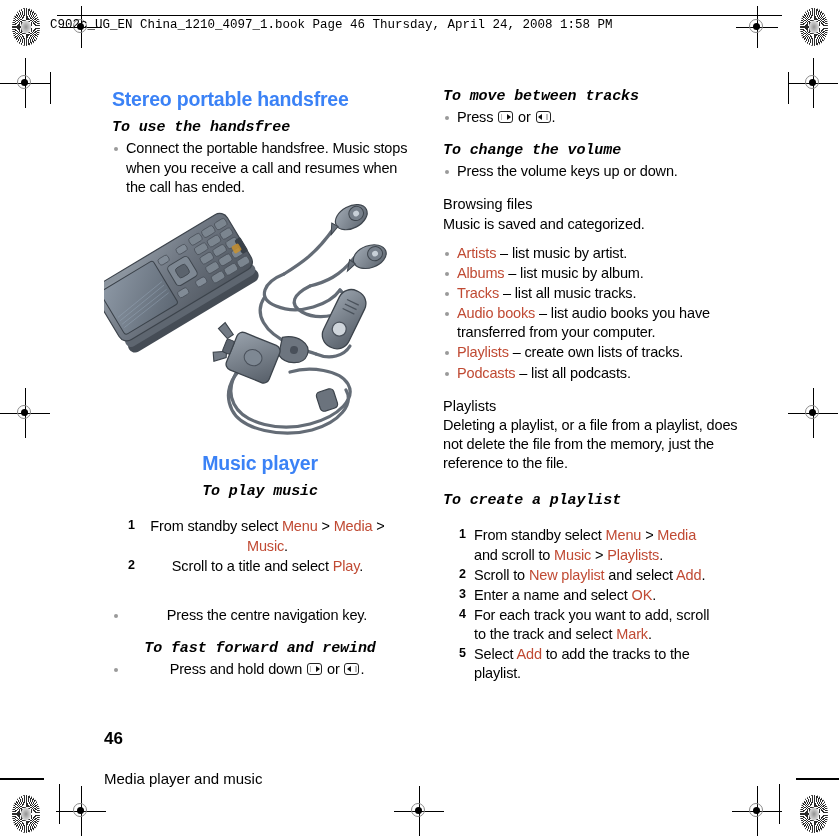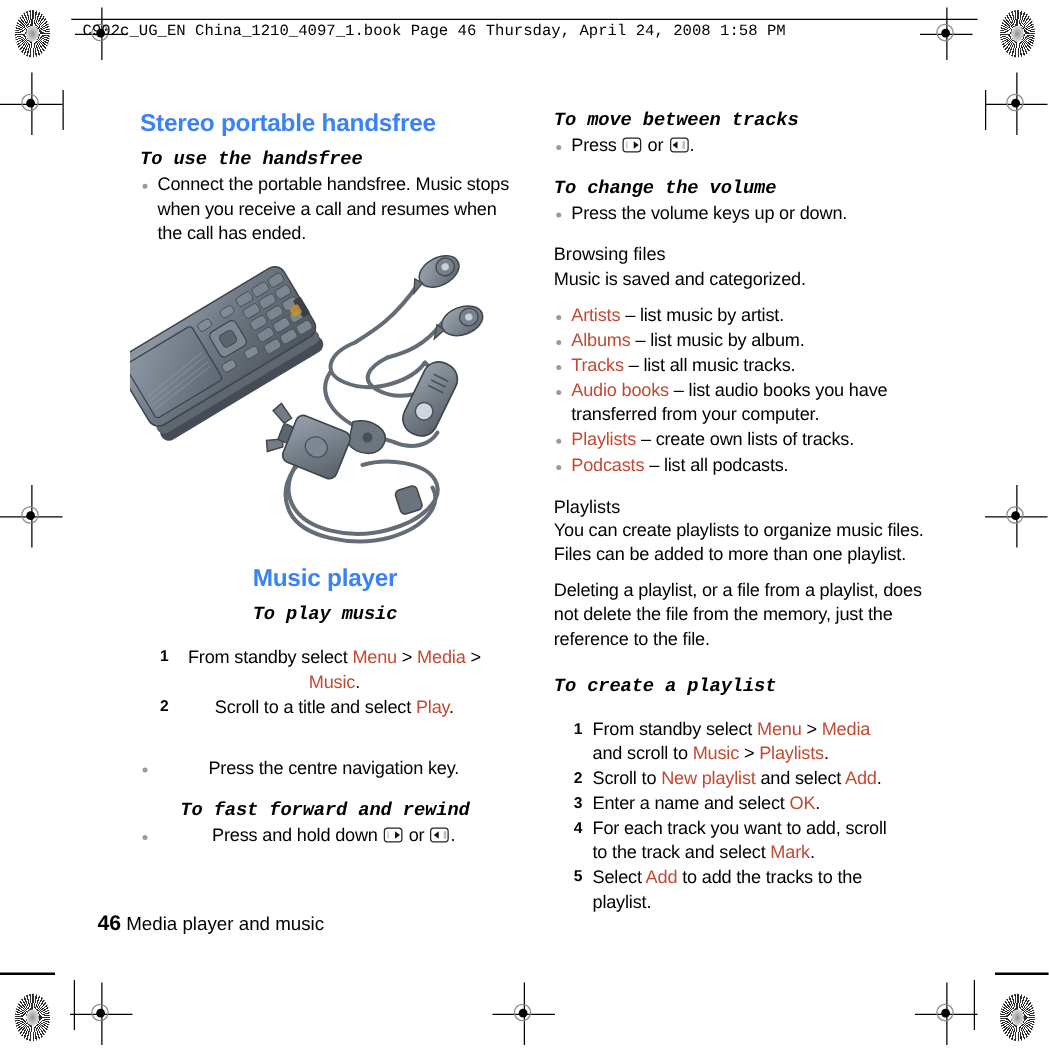--- a/index.html
+++ b/index.html
@@ -71,21 +71,21 @@
 
   
   .header-line {
     position: absolute;
     left: 57px; top: 15px;
     width: 725px; height: 1px;
     background: #000;
   }
   .header-text {
     position: absolute;
-    left: 66px; top: 18px;
+    left: 50px; top: 18px;
     font-family: "Liberation Mono", monospace;
     font-size: 12.5px;
     letter-spacing: 0px;
     white-space: nowrap;
     color: #000;
   }
 
   
   .page {
     position: absolute;
@@ -228,24 +228,25 @@
   
   .illus {
     position: absolute;
     left: 104px; top: 198px;
     width: 304px; height: 250px;
   }
 
   
   .footer {
     position: absolute;
-    left: 78px; top: 729px;
+    left: 104px; top: 729px;
     display: flex;
     align-items: baseline;
-    gap: 4px;
+    gap: 21px;
+    flex-direction: column;
   }
   .footer .pnum {
     font-size: 17px;
     font-weight: bold;
     color: #000;
   }
   .footer .ptitle {
     font-size: 15px;
     color: #000000;
   }
@@ -533,21 +534,20 @@
         <span class="hl-term">Playlists</span><span> – create own lists of tracks.</span>
       </li>
       <li>
         <span class="hl-term">Podcasts</span><span> – list all podcasts.</span>
       </li>
     </ul>
 
     <div class="gap-m"></div>
 
     <h2 class="sub-plain">Playlists</h2>
-    <p class="body">You can create playlists to organize music files. Files can be added to more than one playlist.</p>
     <p class="body">Deleting a playlist, or a file from a playlist, does not delete the file from the memory, just the reference to the file.</p>
 
     <div class="gap-s"></div>
 
     <h2 class="sub-italic">To create a playlist</h2>
 
     <ol class="num">
       <li>
         <span>From standby select </span><span class="hl-term">Menu</span><span> &gt; </span><span class="hl-term">Media</span><span> and scroll to </span><span class="hl-term">Music</span><span> &gt; </span><span class="hl-term">Playlists</span><span>.</span>
       </li>

